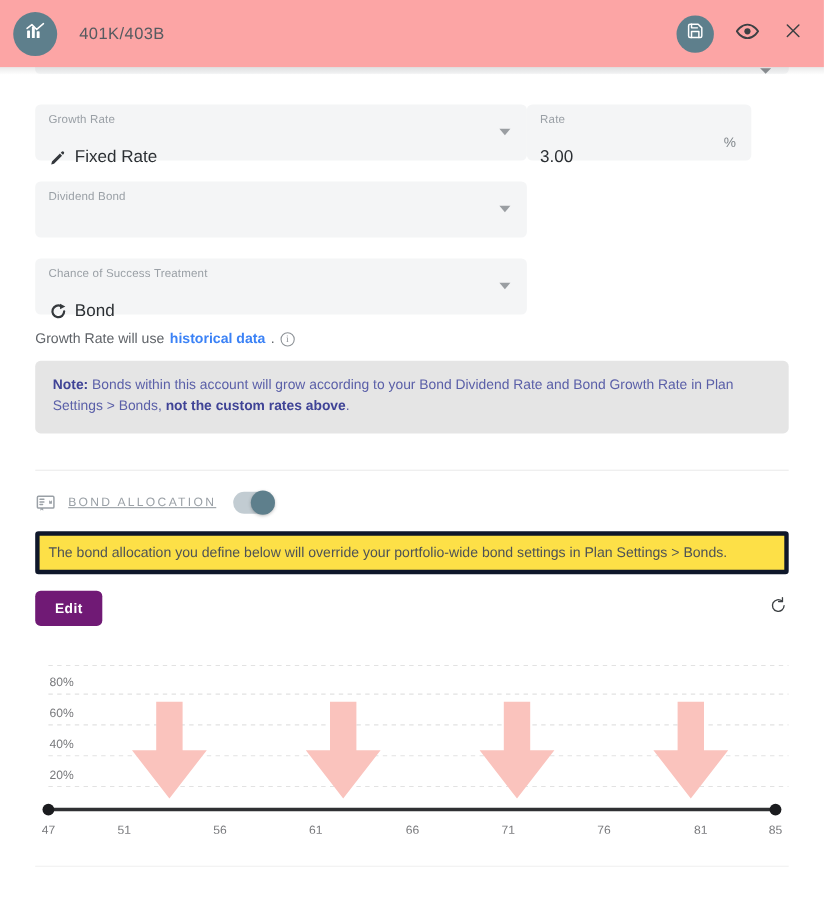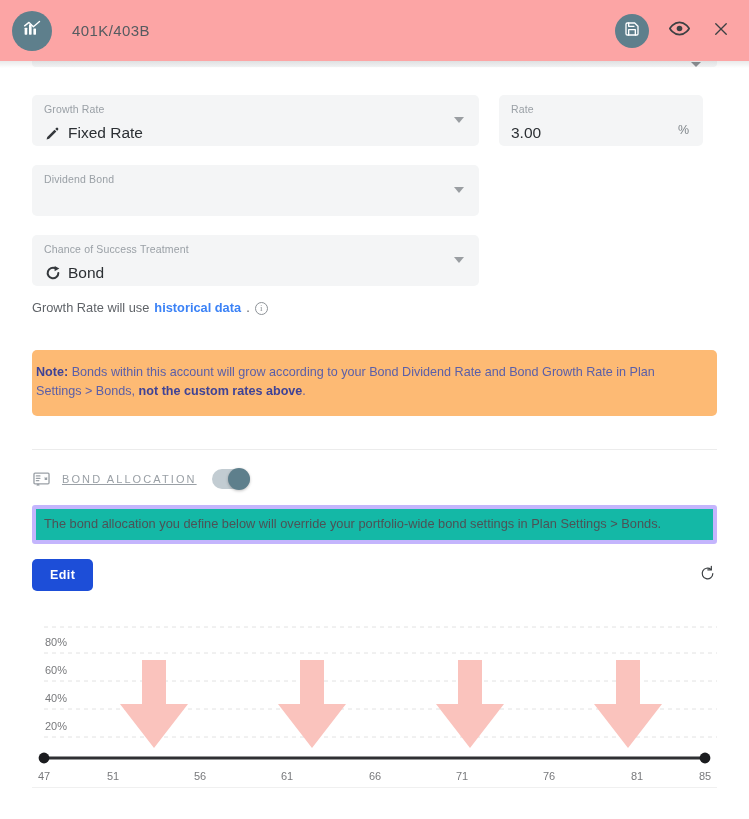--- a/index.html
+++ b/index.html
@@ -79,21 +79,21 @@
   }
   .cut-field .cut-caret {
     position: absolute; right: 16px; top: 9px;
     width: 0; height: 0;
     border-left: 5px solid transparent;
     border-right: 5px solid transparent;
     border-top: 5px solid #8c9094;
   }
 
   
-  .form-row { display: flex; gap: 20px; }
+  .form-row { display: flex; }
   .field {
     background: #f4f5f6;
     border-radius: 5px;
     position: relative;
     height: 51px;
     padding: 7px 12px 0 12px;
     cursor: pointer;
   }
   .field.wide { width: 447px; }
   .field.narrow { width: 204px; cursor: text; }
@@ -103,21 +103,21 @@
     line-height: 14px;
     letter-spacing: 0.15px;
   }
   .field-value {
     font-size: 15.5px;
     color: #2b2f33;
     line-height: 24px;
     display: flex;
     align-items: center;
     gap: 7px;
-    margin-top: 5px;
+    margin-top: 15px;
   }
   .field .caret {
     position: absolute;
     right: 15px; top: 22px;
     width: 0; height: 0;
     border-left: 5.5px solid transparent;
     border-right: 5.5px solid transparent;
     border-top: 6px solid #9a9ea2;
   }
   .field .suffix {
@@ -153,24 +153,24 @@
     font-size: 9px;
     line-height: 11px;
     text-align: center;
     font-family: "Liberation Serif", serif;
     display: inline-block;
     cursor: pointer;
   }
 
   
   .note-box {
-    margin-top: 34px;
-    background: #fdba74;
+    margin-top: 12px;
+    background: #e5e5e5;
     border-radius: 5px;
-    padding: 13px 16px 15px 4px;
+    padding: 13px 16px 15px 16px;
     font-size: 12.6px;
     line-height: 19px;
     color: #5a5fa8;
   }
   .note-box b { color: #3f4396; font-weight: 700; }
 
   
   .divider {
     margin-top: 33px;
     height: 1px;
@@ -204,39 +204,39 @@
     right: 0; top: -1px;
     width: 22px; height: 22px;
     border-radius: 50%;
     background: #5e7f8c;
     box-shadow: 0 1px 3px rgba(0,0,0,0.25);
   }
 
   
   .override-wrap {
     margin-top: 16px;
-    border: 4px solid #c4b5fd;
+    border: 4px solid #0f172a;
     border-radius: 3px;
-    background: #14b8a6;
+    background: #fde047;
     padding: 6px 8px 7px 8px;
   }
   .override-text {
     font-size: 12.8px;
     color: #4d5256;
     line-height: 18px;
   }
 
   
   .edit-row {
     margin-top: 15px;
     display: flex;
     align-items: center;
   }
   .edit-button {
-    background: #1d4ed8;
+    background: #701a75;
     color: #ffffff;
     font-size: 12.5px;
     font-weight: 700;
     letter-spacing: 0.4px;
     border: none;
     border-radius: 5px;
     padding: 9px 18px;
     cursor: pointer;
     font-family: inherit;
   }

